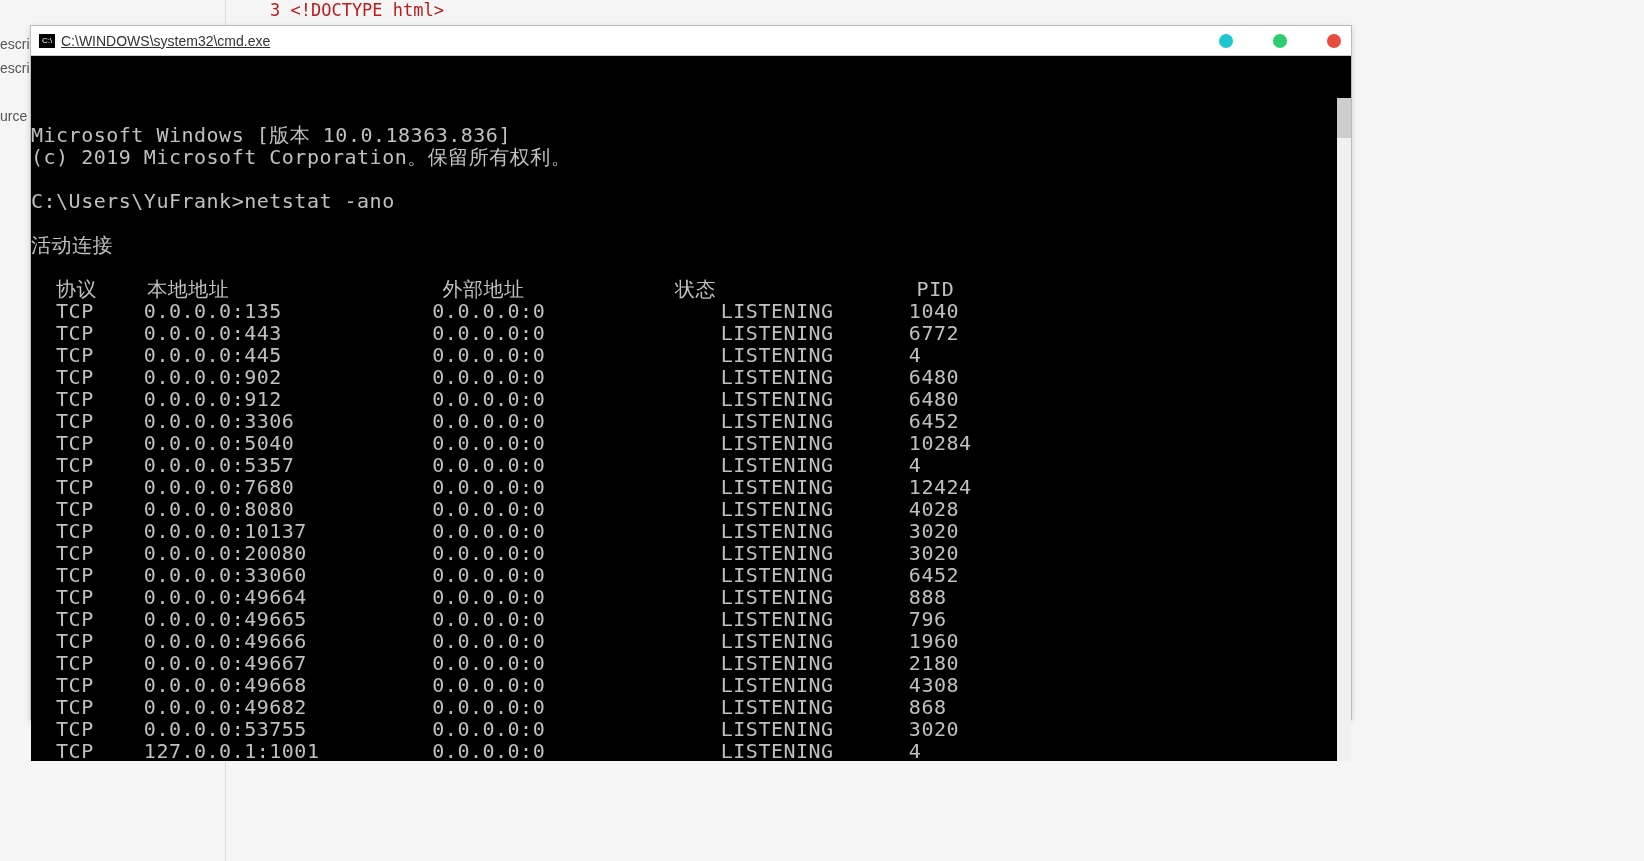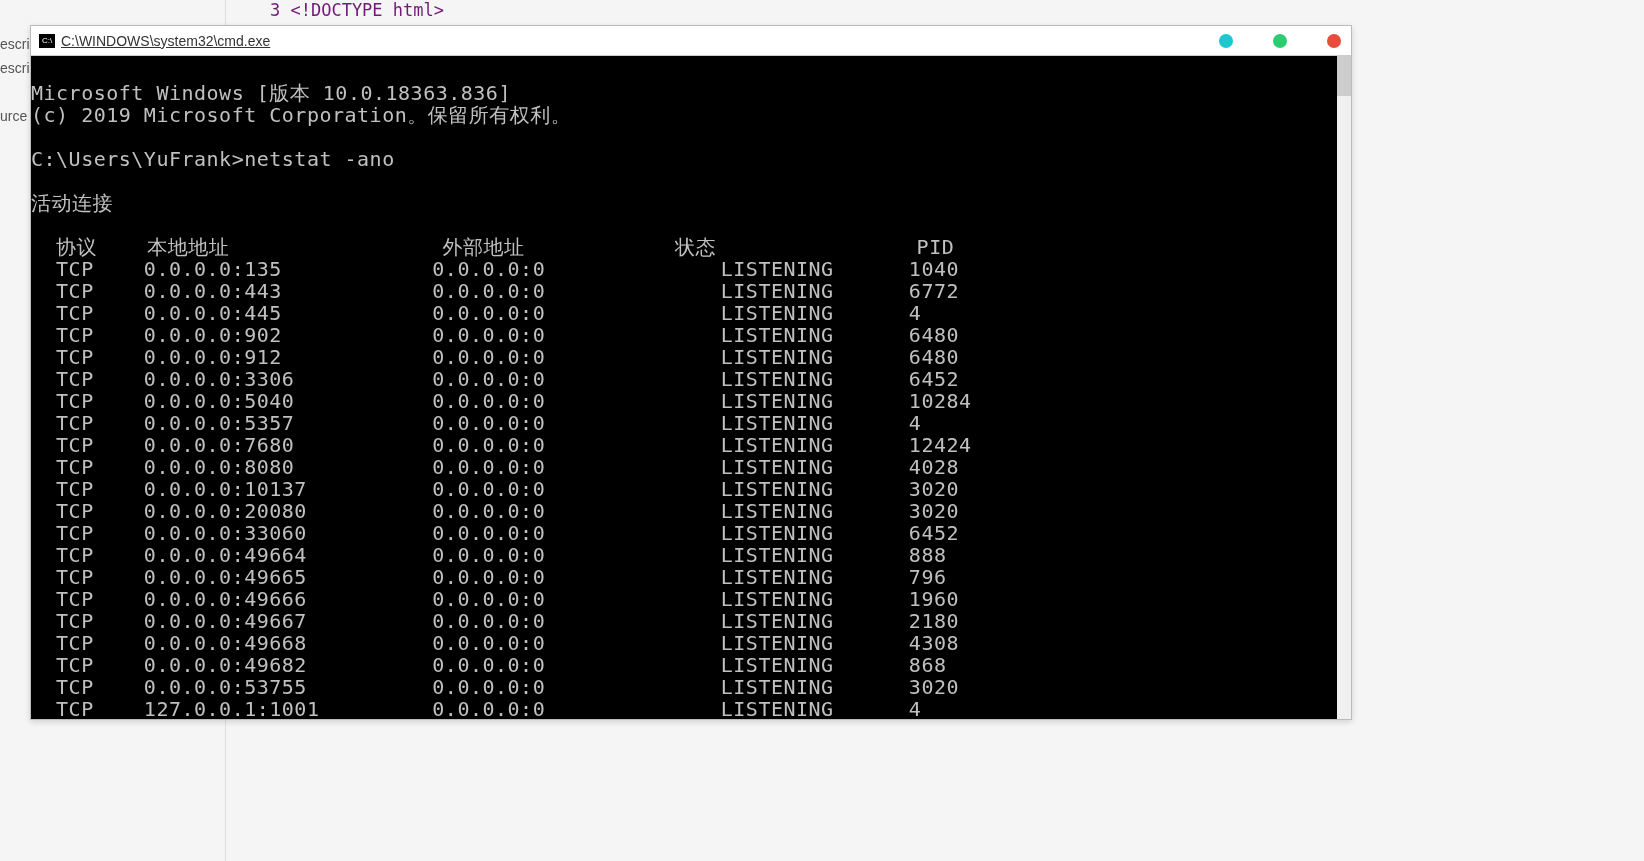--- a/index.html
+++ b/index.html
@@ -16,21 +16,21 @@
     font-family: -apple-system, sans-serif;
     color: #555;
     font-size: 14px;
   }
   .bg-code {
     position: absolute;
     top: 0;
     left: 270px;
     font-family: Consolas, monospace;
     font-size: 17px;
-    color: #701a75;
+    color: #b91c1c;
   }
   .bg-vline {
     position: absolute;
     left: 225px;
     top: 0;
     width: 1px;
     height: 861px;
     background: #ddd;
   }
   .terminal-window {
@@ -89,20 +89,21 @@
   .terminal-body {
     position: relative;
     height: calc(100% - 30px);
     background: #000;
     color: silver;
     font-size: 20px;
     line-height: 22px;
     letter-spacing: 0.5px;
     padding: 0;
     overflow: hidden;
+    margin-top: 42px;
   }
   .scrollbar-track {
     position: absolute;
     right: 0;
     top: 0;
     width: 14px;
     height: 100%;
     background: #f0f0f0;
   }
   .scrollbar-thumb {

